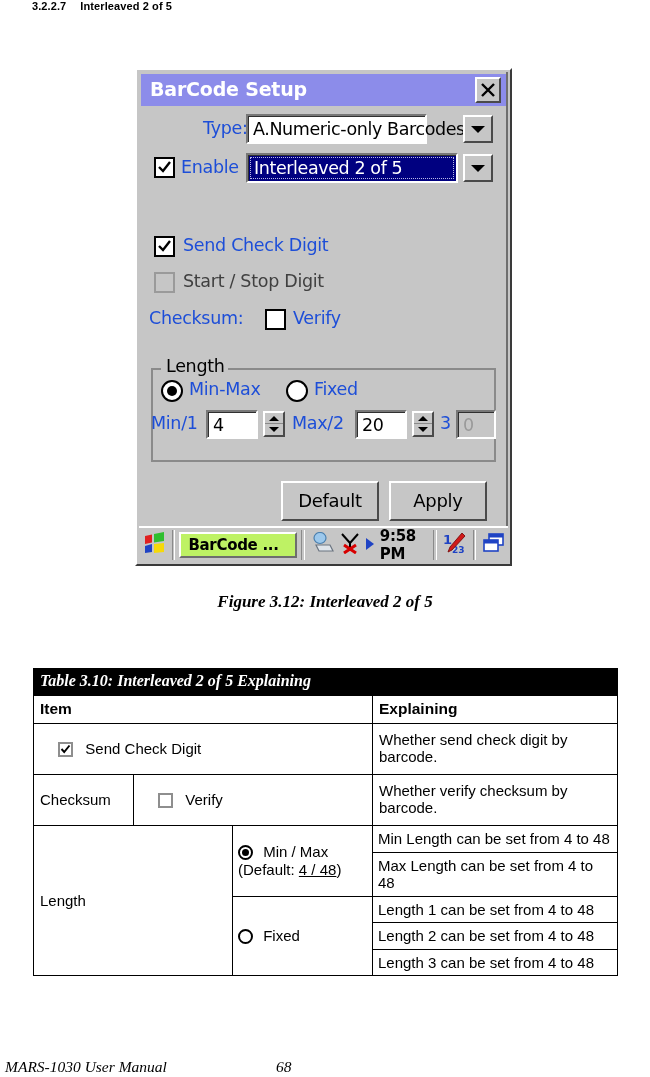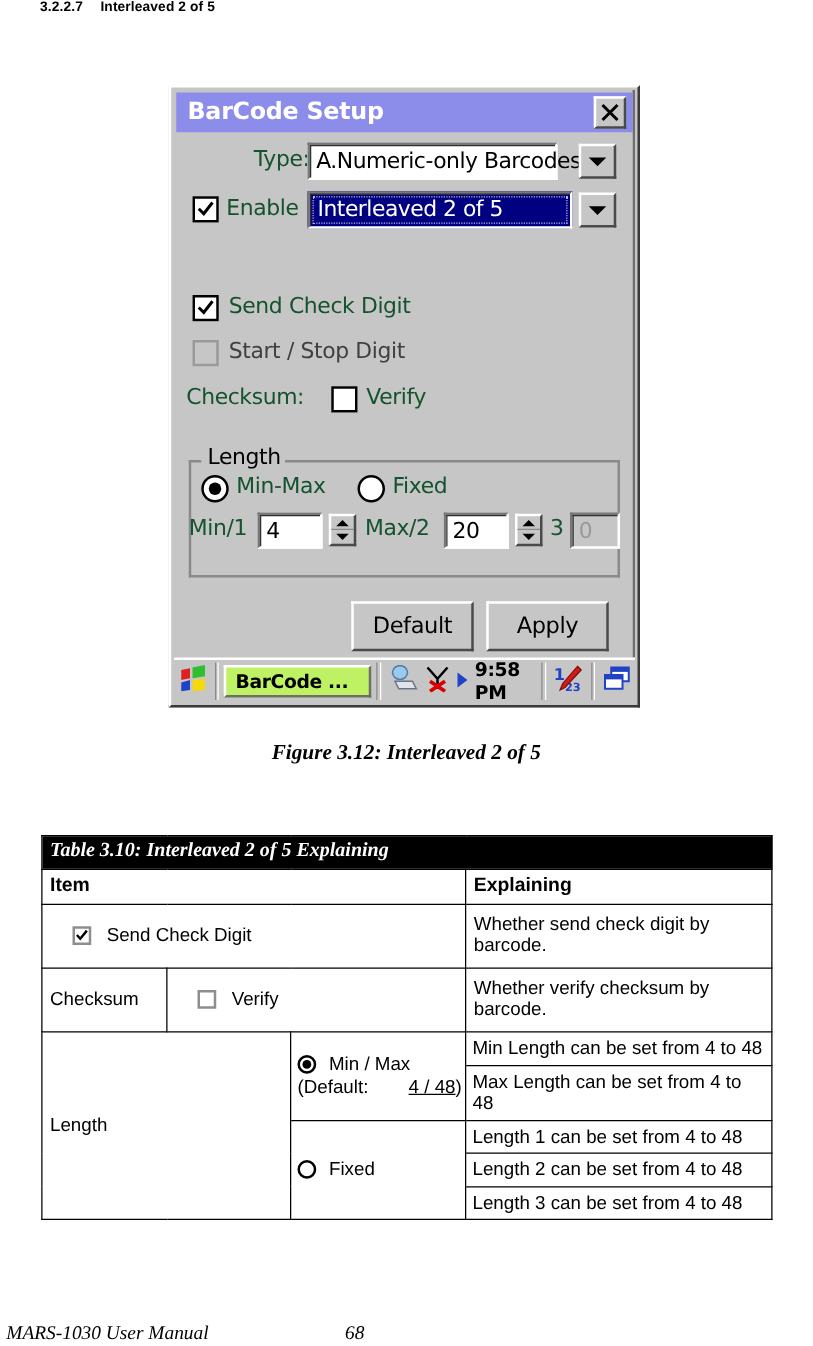--- a/index.html
+++ b/index.html
@@ -95,21 +95,21 @@
     left: 2px;
     top: 34px;
     width: 365px;
     height: 422px;
     background: #c6c6c6;
   }
 
   .row { position: absolute; }
   .lbl {
     font-size: 17.5px;
-    color: #14532d;
+    color: #1d4ed8;
     white-space: nowrap;
     letter-spacing: -0.3px;
   }
   .lbl.dim { color: #404040; }
 
   
   .sunken {
     background: #ffffff;
     border-left: 2px solid #787878;
     border-top: 2px solid #787878;
@@ -377,21 +377,21 @@
     background: #ffffff;
     vertical-align: -3px;
     position: relative;
     box-sizing: border-box;
   }
   .trb.on::after {
     content:"";
     position:absolute; left:2px; top:2px; width:7px; height:7px;
     border-radius:50%; background:#000;
   }
-  .u { text-decoration: underline; margin-left: 28px; }
+  .u { text-decoration: underline; }
 
   
   #footer {
     position: absolute;
     left: 0;
     top: 1058px;
     width: 650px;
     font-family: "Liberation Serif", serif;
     font-style: italic;
     font-size: 15.5px;
@@ -416,21 +416,21 @@
               <path d="M2 2 L14 14 M14 2 L2 14" stroke="#000" stroke-width="2.4" fill="none"></path>
             </svg>
         </span>
       </div>
     </div>
 
     <div id="client">
 
       <div class="row" style="left:0;top:8px;width:365px;height:30px;">
         <div class="lbl" style="position:absolute;left:62px;top:4px;">Type:</div>
-        <div class="sunken" style="left:105px;top:0;width:200px;height:30px;text-decoration:underline;">
+        <div class="sunken" style="left:105px;top:0;width:181px;height:30px;text-decoration:underline;">
           <div class="sunken-inner"></div>
           <div class="fieldtext">A.Numeric-only Barcodes</div>
         </div>
         <div class="dropbtn" style="left:322px;top:1px;">
           <span class="arrow-d"></span>
         </div>
       </div>
 
       <div class="row" style="left:0;top:47px;width:365px;height:30px;">
         <div class="cb" style="left:13px;top:4px;">

